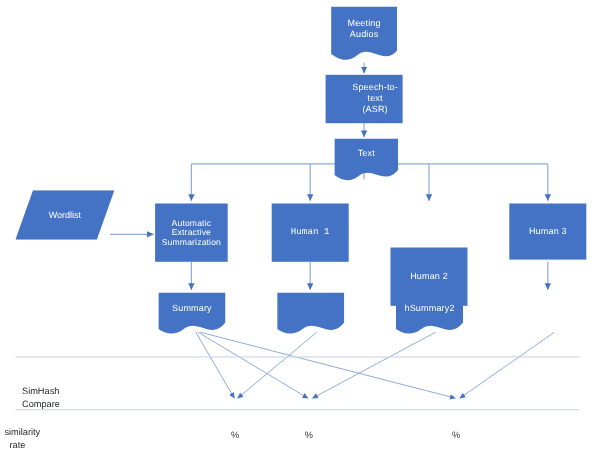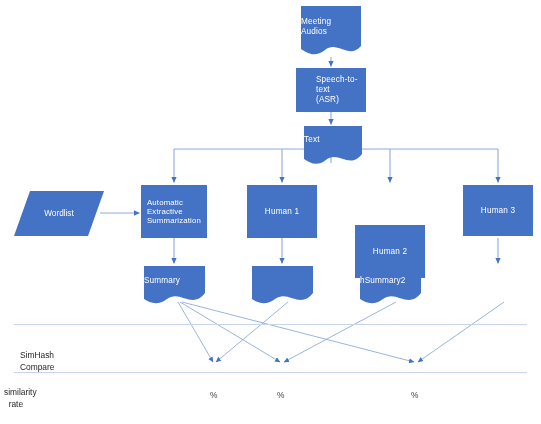--- a/index.html
+++ b/index.html
@@ -26,21 +26,21 @@
     pointer-events: none;
   }
   .node {
     position: absolute;
     box-sizing: border-box;
     background: #4472C4;
     color: #ffffff;
     display: flex;
     align-items: center;
     justify-content: center;
-    text-align: left;
+    text-align: center;
     line-height: 1.18;
     font-size: 8.2px;
     letter-spacing: 0.15px;
     z-index: 3;
   }
   .node.doc {
     background: transparent;
   }
   .doc-shape {
     position: absolute;
@@ -153,32 +153,32 @@
   <div class="node" style="left:296px; top:68px; width:70px; height:44px; white-space:pre-line;padding-left:20px;">Speech-to-text
 (ASR)</div>
 
   <div class="node doc" style="left:304px; top:126px; width:58px; height:40px;">
     <svg class="doc-shape" viewBox="0 0 58 40" preserveAspectRatio="none">
       <path d="M0,0 H58 V28 C46,44 34,24 22,34 C13,41 6,37 0,33 Z" fill="#4472C4"></path>
     </svg>
     <div class="doc-label" style="padding-bottom:12px;">Text</div>
   </div>
 
-  <div class="para" style="left:14px; top:191px; width:90px; height:45px;">
+  <div class="para" style="left:14px; top:173px; width:90px; height:45px;">
     <svg class="para-shape" viewBox="0 0 90 45" preserveAspectRatio="none">
       <path d="M16,0 H90 L74,45 H0 Z" fill="#4472C4"></path>
     </svg>
     <span class="para-label">Wordlist</span>
   </div>
 
   <div class="node" style="left:141px; top:185px; width:66px; height:53px; white-space:pre-line; font-size:7.8px;">Automatic
 Extractive
 Summarization</div>
 
-  <div class="node" style="left:247px; top:185px; width:70px; height:53px;">Human 1</div>
+  <div class="node" style="left:247px; top:185px; width:70px; height:53px;font-family:Liberation Mono, monospace;">Human 1</div>
 
   <div class="node" style="left:355px; top:185px; width:70px; height:53px;margin-top:40px;">Human 2</div>
 
   <div class="node" style="left:463px; top:185px; width:70px; height:51px;">Human 3</div>
 
   <div class="node doc" style="left:144px; top:266px; width:61px; height:40px;">
     <svg class="doc-shape" viewBox="0 0 61 40" preserveAspectRatio="none">
       <path d="M0,0 H61 V27 C48,44 36,23 23,33 C14,40 6,37 0,33 Z" fill="#4472C4"></path>
     </svg>
     <div class="doc-label" style="padding-bottom:11px;">Summary</div>

